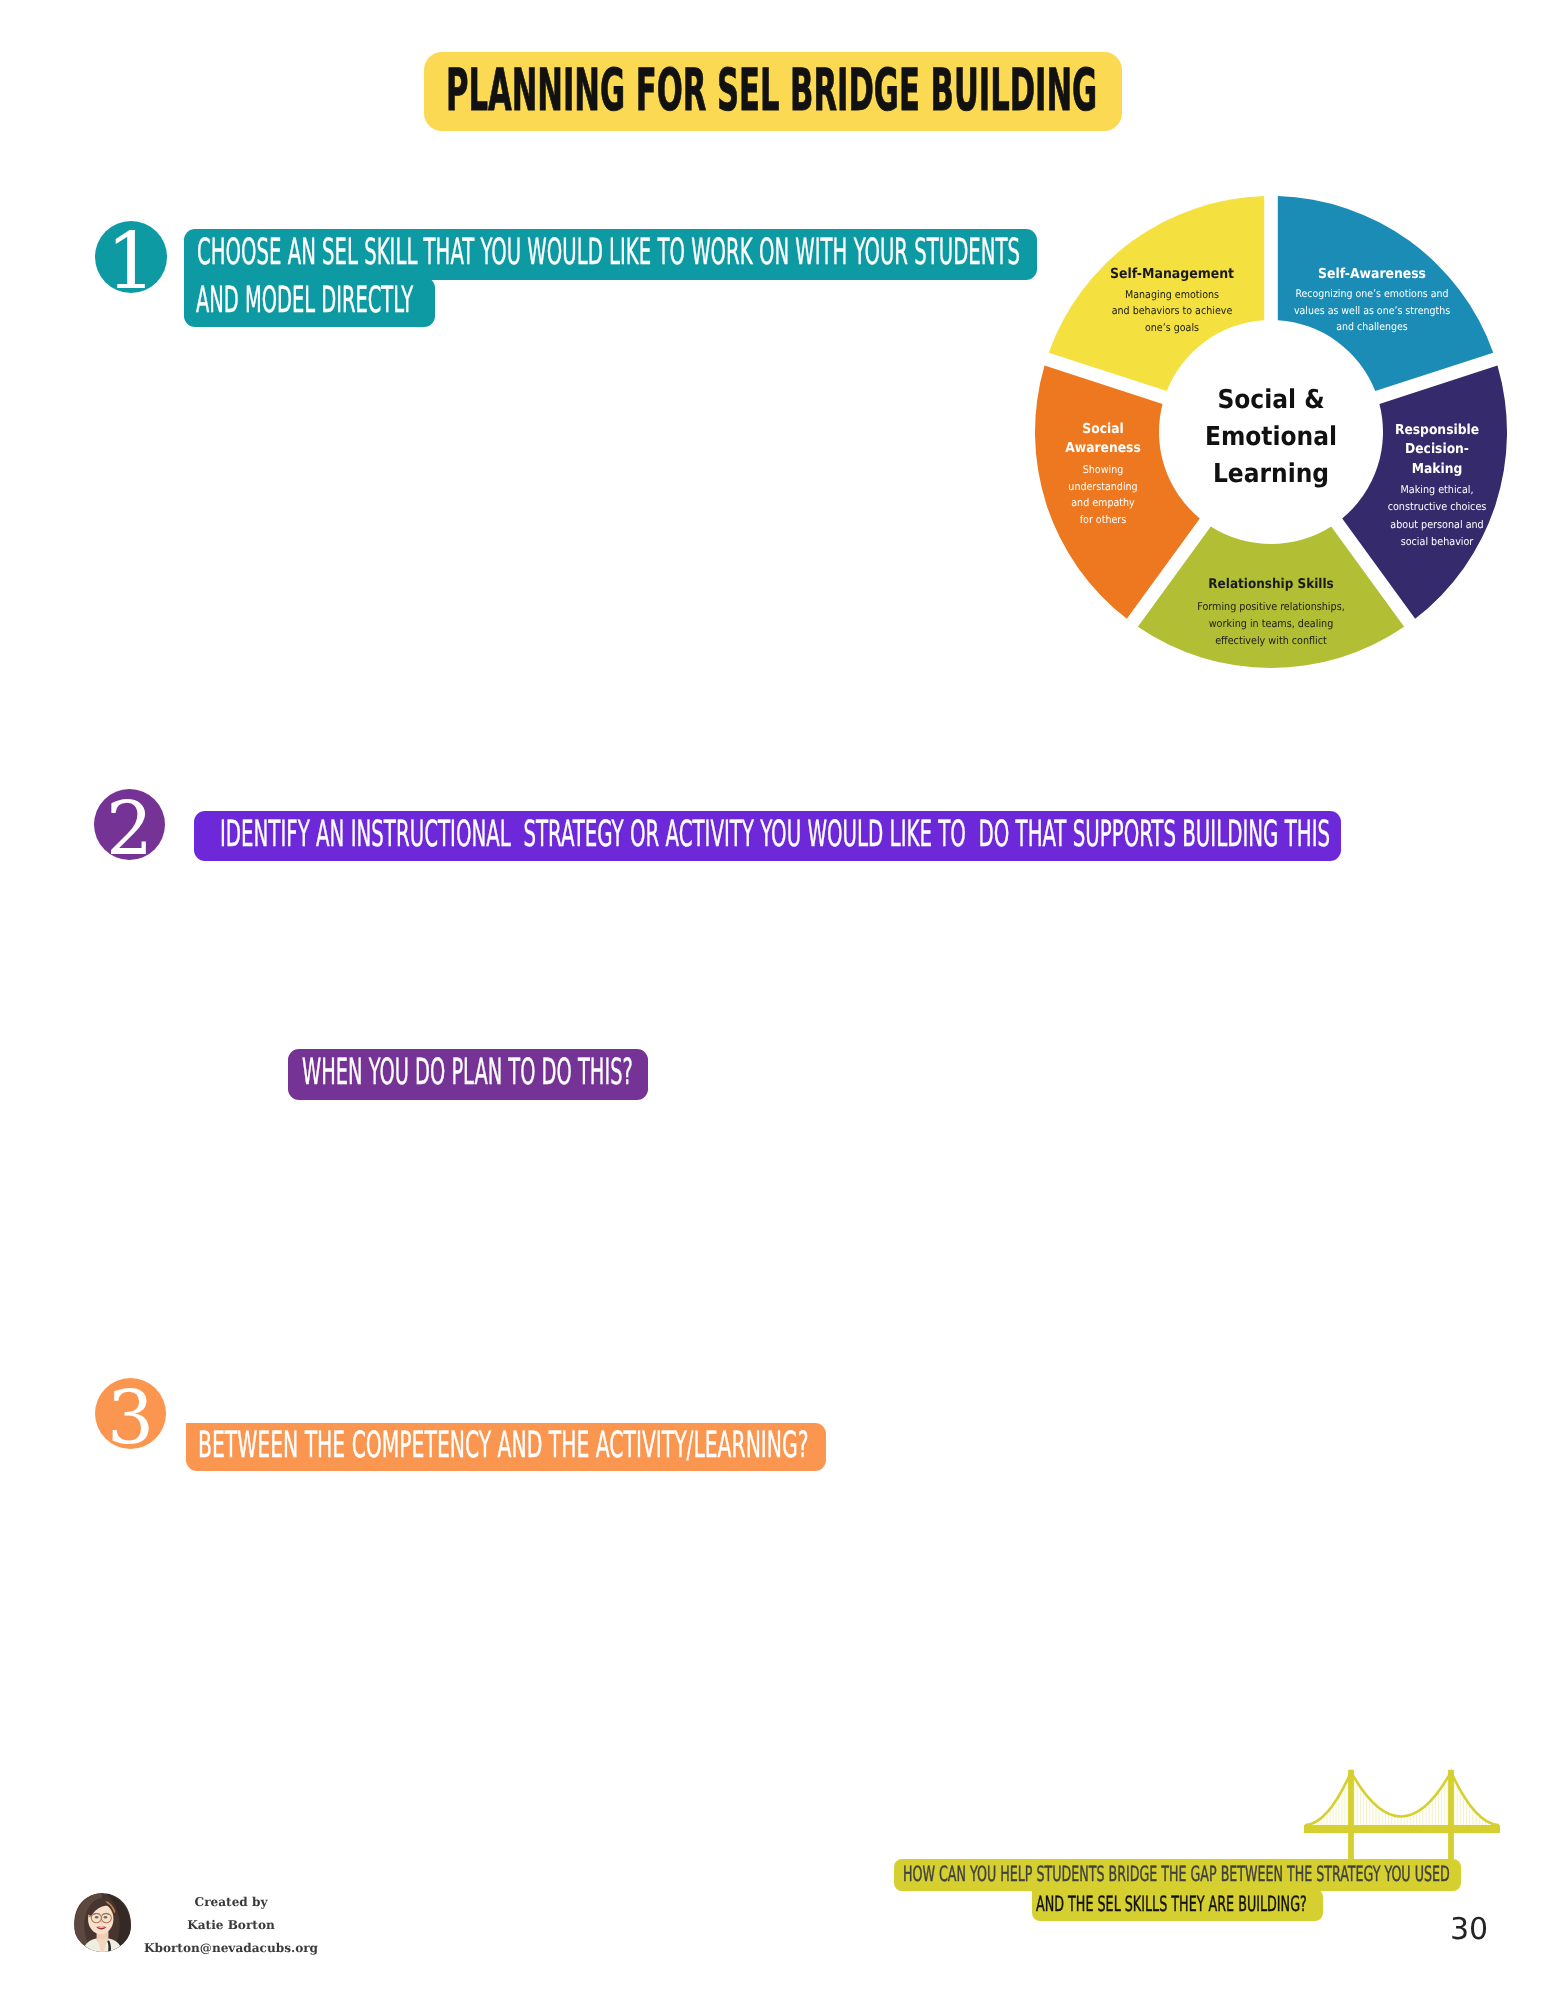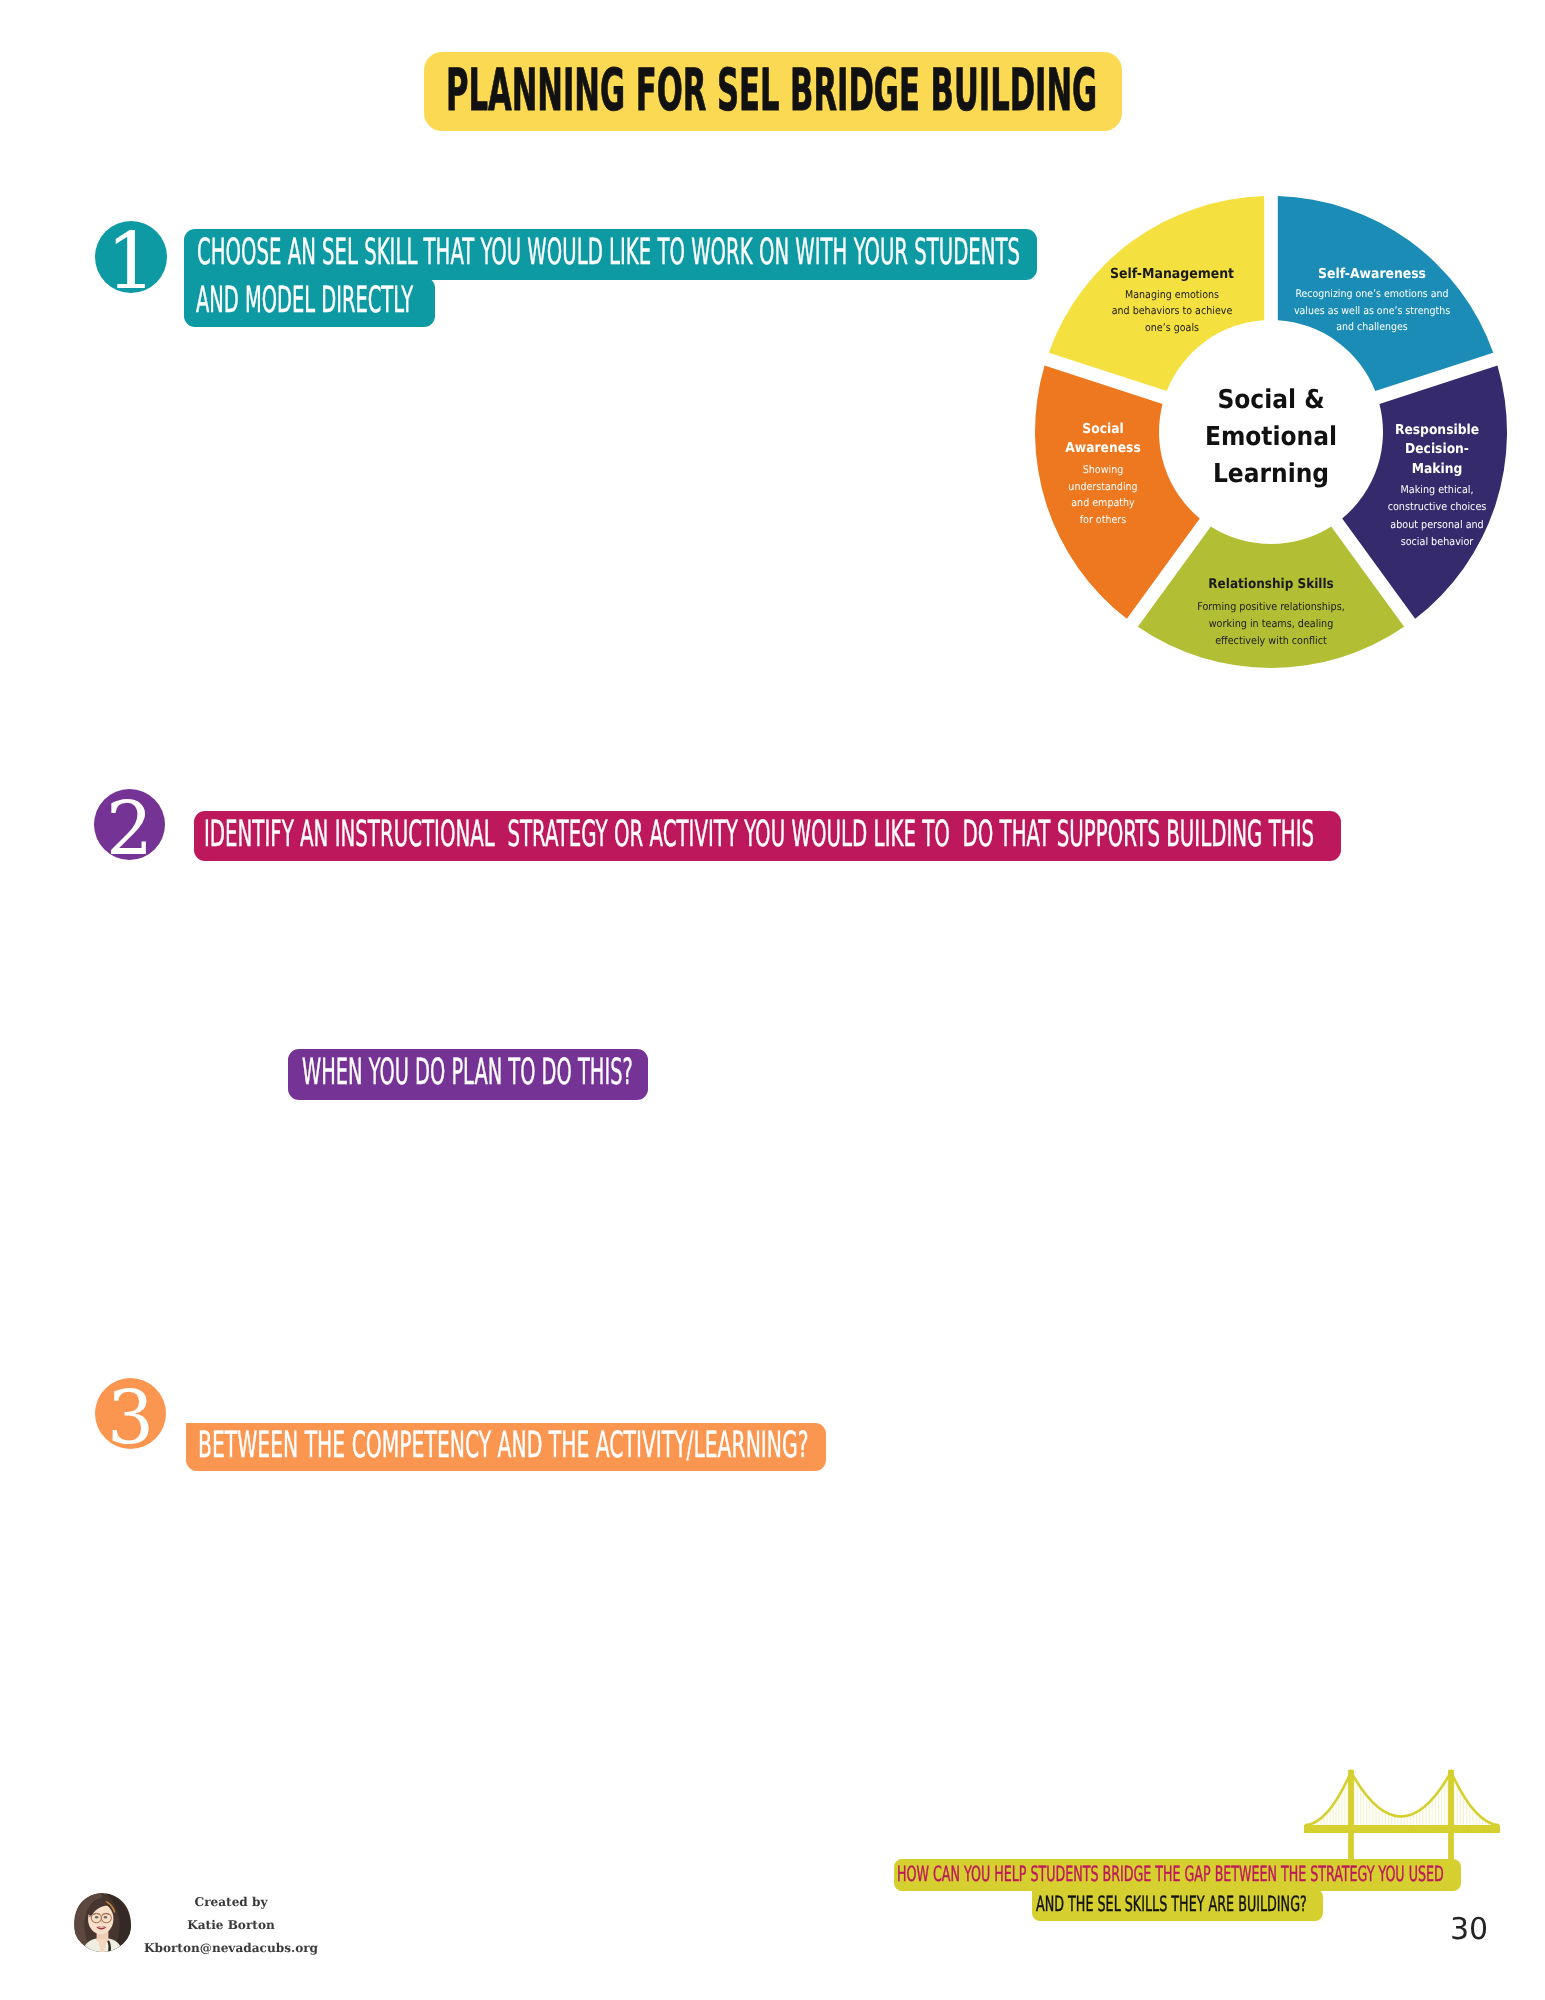--- a/index.html
+++ b/index.html
@@ -92,21 +92,21 @@
         <g>
           <text x="250" y="225.6" text-anchor="middle" font-size="26" font-weight="700" fill="#111111">Social &amp;</text>
           <text x="250" y="262.9" text-anchor="middle" font-size="26" font-weight="700" fill="#111111">Emotional</text>
           <text x="250" y="300.2" text-anchor="middle" font-size="26" font-weight="700" fill="#111111">Learning</text>
         </g>
       </svg></div>
 
   <div class="abs num-circle" style="left:94px;top:789px;width:71px;height:71px;background:#753395;font-size:74px;line-height:80px;">
     <span>2</span>
   </div>
-  <div class="abs hl" style="left:194px;top:811px;width:1147px;height:50px;background:#be185d;line-height:47px;padding-left:10px;font-size:36px;">
+  <div class="abs hl" style="left:194px;top:811px;width:1147px;height:50px;background:#6d28d9;line-height:47px;padding-left:26px;font-size:36px;">
     <span style="transform:scaleX(0.611);">IDENTIFY AN INSTRUCTIONAL  STRATEGY OR ACTIVITY YOU WOULD LIKE TO  DO THAT SUPPORTS BUILDING THIS</span>
   </div>
   <div class="abs hl" style="left:288px;top:1049px;width:360px;height:51px;background:#753395;line-height:48px;padding-left:14px;font-size:36px;">
     <span style="transform:scaleX(0.5991);">WHEN YOU DO PLAN TO DO THIS?</span>
   </div>
 
   <div class="abs num-circle" style="left:95px;top:1378px;width:71px;height:71px;background:#fb9650;font-size:74px;line-height:80px;">
     <span>3</span>
   </div>
   <div class="abs hl" style="left:186px;top:1423px;width:640px;height:48px;background:#fb9650;line-height:46px;padding-left:12px;font-size:36px;border-radius:0 11px 11px 11px;text-align:center;">
@@ -174,21 +174,21 @@
           <line x1="188.73" y1="54.60" x2="188.73" y2="56" stroke="#d5d02f" stroke-width="0.75" opacity="0.38"></line>
         </g>
         <path d="M3 56 Q25.5 54 48 3 Q98 92 148 3 Q171.5 54 195 56" fill="none" stroke="#d5d02f" stroke-width="2.6" stroke-linecap="round"></path>
         <rect x="45.1" y="0.7999999999999998" width="5.8" height="63.2" fill="#d5d02f"></rect>
         <rect x="145.1" y="0.7999999999999998" width="5.8" height="63.2" fill="#d5d02f"></rect>
         <rect x="45.1" y="64" width="5.8" height="27" fill="#d5d02f"></rect>
         <rect x="145.1" y="64" width="5.8" height="27" fill="#d5d02f"></rect>
         <rect x="1" y="56" width="196" height="8" fill="#d5d02f"></rect>
       </svg></div>
 
-  <div class="abs hl" style="left:894px;top:1859px;width:567px;height:32px;background:#d5d02f;color:#be185d;line-height:30px;padding-left:3px;border-radius:8px 8px 8px 8px;font-size:21px;">
+  <div class="abs hl" style="left:894px;top:1859px;width:567px;height:32px;background:#d5d02f;color:#404040;line-height:30px;padding-left:9px;border-radius:8px 8px 8px 8px;font-size:21px;">
     <span style="transform:scaleX(0.67);">HOW CAN YOU HELP STUDENTS BRIDGE THE GAP BETWEEN THE STRATEGY YOU USED</span>
   </div>
   <div class="abs hl" style="left:1032px;top:1889px;width:291px;height:32px;background:#d5d02f;color:#111;line-height:30px;padding-left:4px;border-radius:0 8px 8px 8px;font-size:21px;">
     <span style="transform:scaleX(0.674);">AND THE SEL SKILLS THEY ARE BUILDING?</span>
   </div>
 
   <div class="abs" id="avatar" style="left:73px;top:1893px;width:59px;height:59px;border-radius:50%;overflow:hidden;"><svg viewBox="0 0 100 100" width="100%" height="100%">
         <rect x="0" y="0" width="100" height="100" fill="#fdfbf8"></rect>
         <path d="M49 0 C20 0 2 23 2 52 C2 73 9 90 16 100 L84 100 C91 90 98 73 98 52 C98 23 78 0 49 0 Z" fill="#473630"></path>
         <path d="M49 0 C26 0 7 19 3 46 C1 67 8 88 16 100 L32 100 C22 84 17 62 20 43 C24 22 36 10 49 8 Z" fill="#5d4840"></path>

